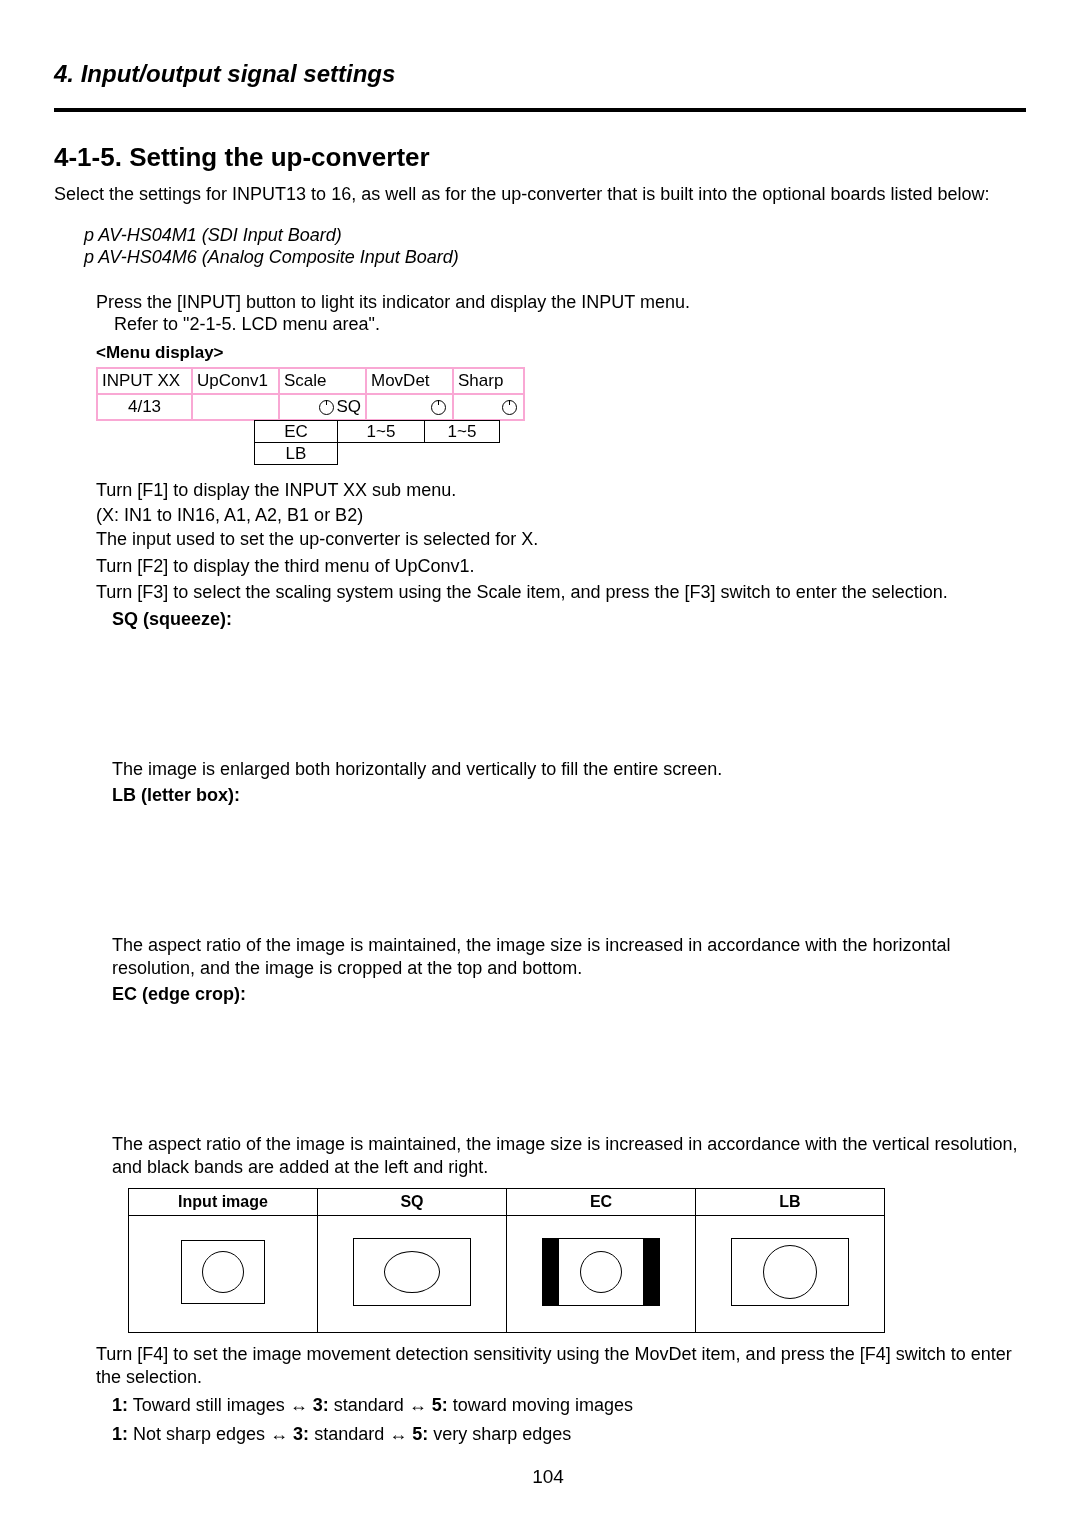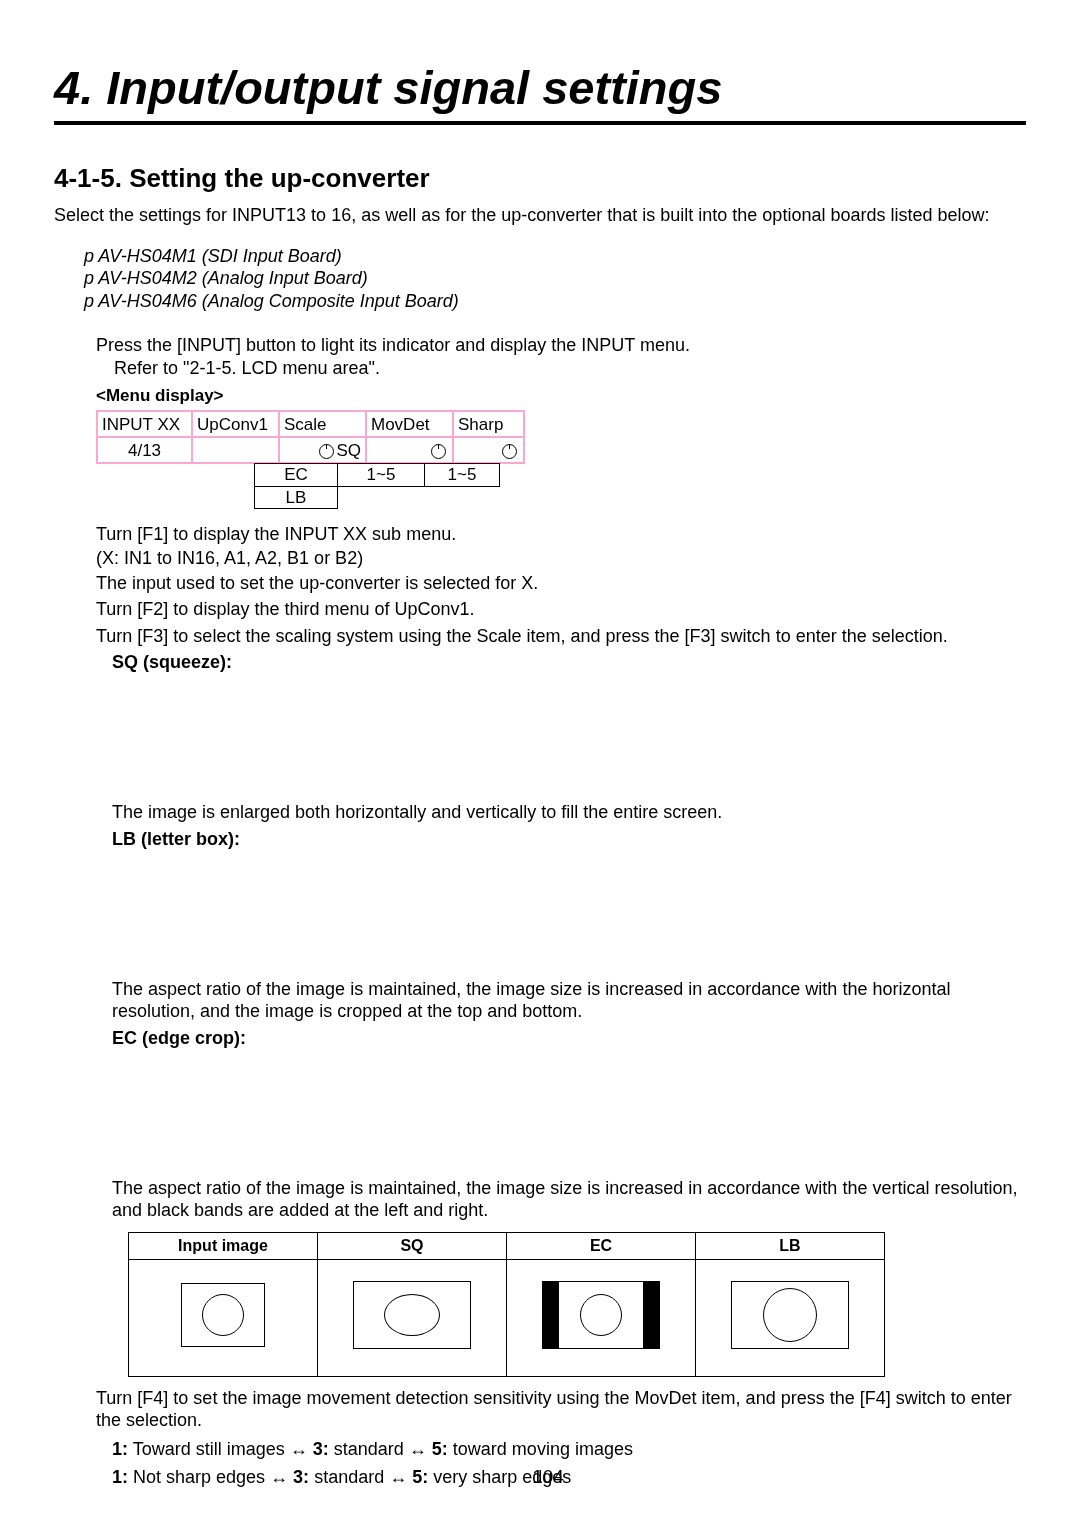--- a/index.html
+++ b/index.html
@@ -12,26 +12,26 @@
     width: 1080px;
   }
   .page {
     width: 1080px;
     height: 1524px;
     position: relative;
     padding: 60px 54px 0 54px;
     box-sizing: border-box;
   }
   .chapter-title {
-    font-size: 47px;
+    font-size: 24px;
     font-weight: bold;
     font-style: italic;
     border-bottom: 4px solid #000;
-    padding-bottom: 6px;
-    margin-bottom: 38px;
+    padding-bottom: 20px;
+    margin-bottom: 30px;
   }
   .section-title {
     font-size: 26px;
     font-weight: bold;
     margin-bottom: 10px;
   }
   .body {
     font-size: 18px;
     line-height: 1.25;
   }
@@ -172,21 +172,20 @@
 
   <div class="chapter-title">4. Input/output signal settings</div>
 
   <div class="section-title">4-1-5. Setting the up-converter</div>
 
   <div class="body">
     <div class="intro">Select the settings for INPUT13 to 16, as well as for the up-converter that is built into the optional boards listed below:</div>
 
     <div class="board-list">
       <div>p AV-HS04M1 (SDI Input Board)</div>
-      <div>p AV-HS04M2 (Analog Input Board)</div>
       <div>p AV-HS04M6 (Analog Composite Input Board)</div>
     </div>
 
     <div class="step-block">
       <div>Press the [INPUT] button to light its indicator and display the INPUT menu.</div>
       <div class="refer">Refer to "2-1-5. LCD menu area".</div>
     </div>
 
     <div class="menu-label">&lt;Menu display&gt;</div>
 

